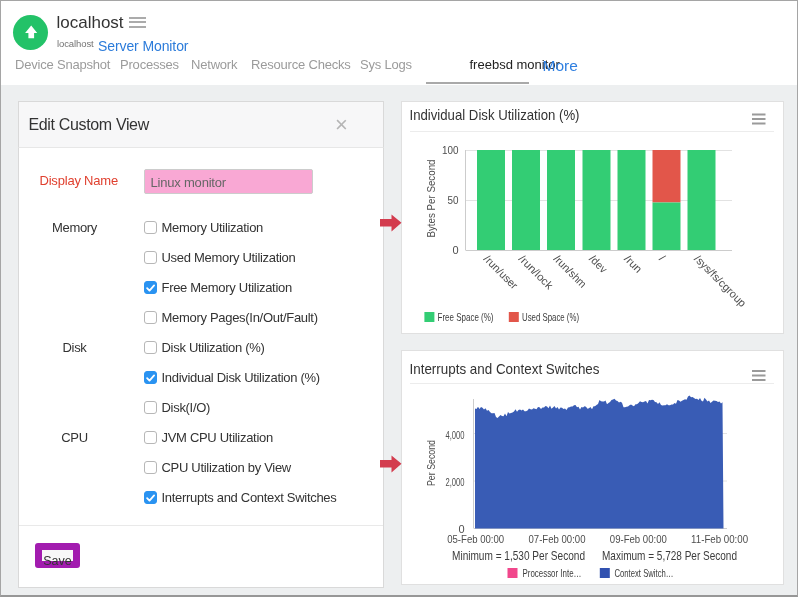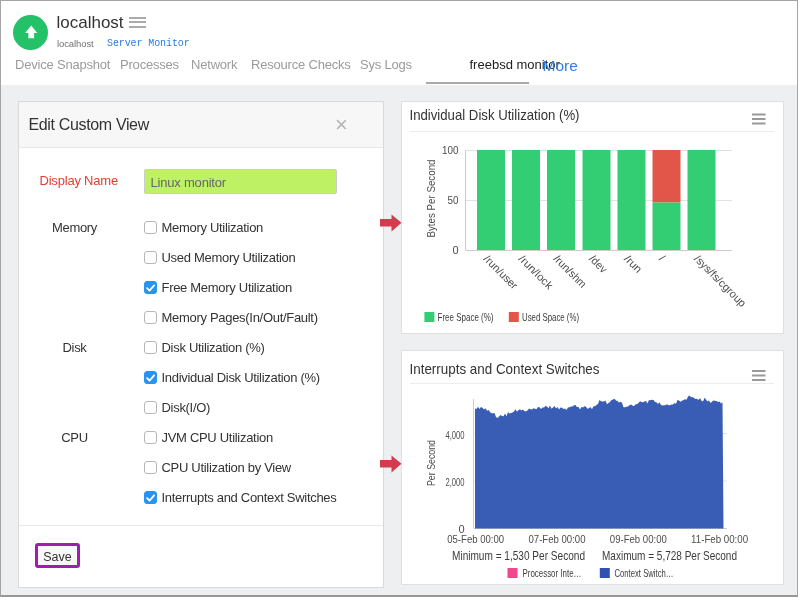--- a/index.html
+++ b/index.html
@@ -3,39 +3,39 @@
 <style>
 * { margin:0; padding:0; box-sizing:border-box; }
 body { font-family:"Liberation Sans", sans-serif; background:#fff; }
 .page { position:relative; width:798px; height:597px; border:1px solid #a5a5a5; border-bottom:2px solid #979797; background:#fff; overflow:hidden; }
 .content { position:absolute; left:0; top:83.5px; width:796px; height:514px; background:#edeff0; }
 .logo { position:absolute; left:12px; top:14px; width:35px; height:35px; border-radius:50%; background:#23c268; }
 .h1 { position:absolute; left:55.5px; top:12px; font-size:17px; color:#333; }
 .burger1 { position:absolute; left:128px; top:15.5px; width:17px; }
 .burger1 div { height:2px; background:#ababab; margin-bottom:2.6px; }
 .sub1 { position:absolute; left:56px; top:37px; font-size:9.5px; color:#737373; letter-spacing:-0.1px; }
-.sub2 { position:absolute; left:106px; top:37px; font-size:10px; color:#2b7bda; letter-spacing:-0.1px;font-family:Liberation Mono, monospace; }
+.sub2 { position:absolute; left:97px; top:37px; font-size:14px; color:#2b7bda; letter-spacing:-0.1px; }
 .tab { position:absolute; top:55.5px; font-size:13px; color:#9b9b9b; letter-spacing:-0.2px; white-space:nowrap; }
 .tab.on { color:#222;padding-left:40px; }
 .tab.more { font-size:15.5px; color:#2f7fe0; letter-spacing:0; top:56px; }
 .tabline { position:absolute; left:424.5px; top:80.5px; width:103px; height:2.5px; background:#a9a9a9; }
 .modal { position:absolute; left:17px; top:100px; width:366px; height:487px; background:#fff; border:1px solid #d9d9d9; }
 .mhead { position:absolute; left:17px; top:100px; width:366px; height:47px; background:#f7f7f8; border:1px solid #d9d9d9; border-bottom:1px solid #e7e7e7; }
 .mtitle { position:absolute; left:27.5px; top:115px; font-size:16px; color:#333; letter-spacing:-0.35px; }
 .mclose { position:absolute; left:334px; top:110.5px; font-size:22px; color:#b5b5b5; }
 .dlabel { position:absolute; left:17px; top:172px; width:100px; text-align:right; font-size:13px; color:#e0402f; letter-spacing:-0.2px; }
-.dinput { position:absolute; left:143px; top:167.5px; width:193px; height:25px; border:1px solid #ccc; border-radius:2px; background:#bef264; }
+.dinput { position:absolute; left:143px; top:167.5px; width:169px; height:25px; border:1px solid #ccc; border-radius:2px; background:#f9a8d4; }
 .dinput span { position:absolute; left:5.5px; top:5px; font-size:13px; color:#666; letter-spacing:-0.2px; }
 .grp { position:absolute; left:17px; width:113px; text-align:center; font-size:13px; color:#333; letter-spacing:-0.3px; }
 .cb { position:absolute; left:143px; width:13px; height:13px; border:1px solid #b7b7b7; border-radius:3px; background:#fff; }
 .cb.on { border-color:#2a93f1; background:#2a93f1; }
 .cb svg { position:absolute; left:-1px; top:-1px; }
 .cblbl { position:absolute; left:160.5px; font-size:13px; color:#333; letter-spacing:-0.3px; white-space:nowrap; }
 .msep { position:absolute; left:18px; top:524px; width:364px; height:1px; background:#e9e9e9; }
-.savebtn { position:absolute; left:34px; top:542px; width:45px; height:25px; background:#f8f8f8; border:3px solid #a21caf; border-radius:3px; font-size:12.5px; color:#333; text-align:center; line-height:23px; }
+.savebtn { position:absolute; left:34px; top:542px; width:45px; height:25px; background:#f8f8f8; border:7px solid #a21caf; border-radius:3px; font-size:12.5px; color:#333; text-align:center; line-height:23px; }
 .card { position:absolute; background:#fff; border:1px solid #e0e0e0; }
 .csvg { position:absolute; font-family:"Liberation Sans", sans-serif; }
 .arrow { position:absolute; }
 </style></head>
 <body>
 <div class="page">
   <div class="content"></div>
   <div class="logo"><svg width="35" height="35" viewBox="0 0 35 35">
         <path d="M18.2 10.4 L12.1 18.1 L15.4 18.1 L15.4 23.2 L21.1 23.2 L21.1 18.1 L24.2 18.1 Z" fill="#fff"></path>
       </svg></div>

